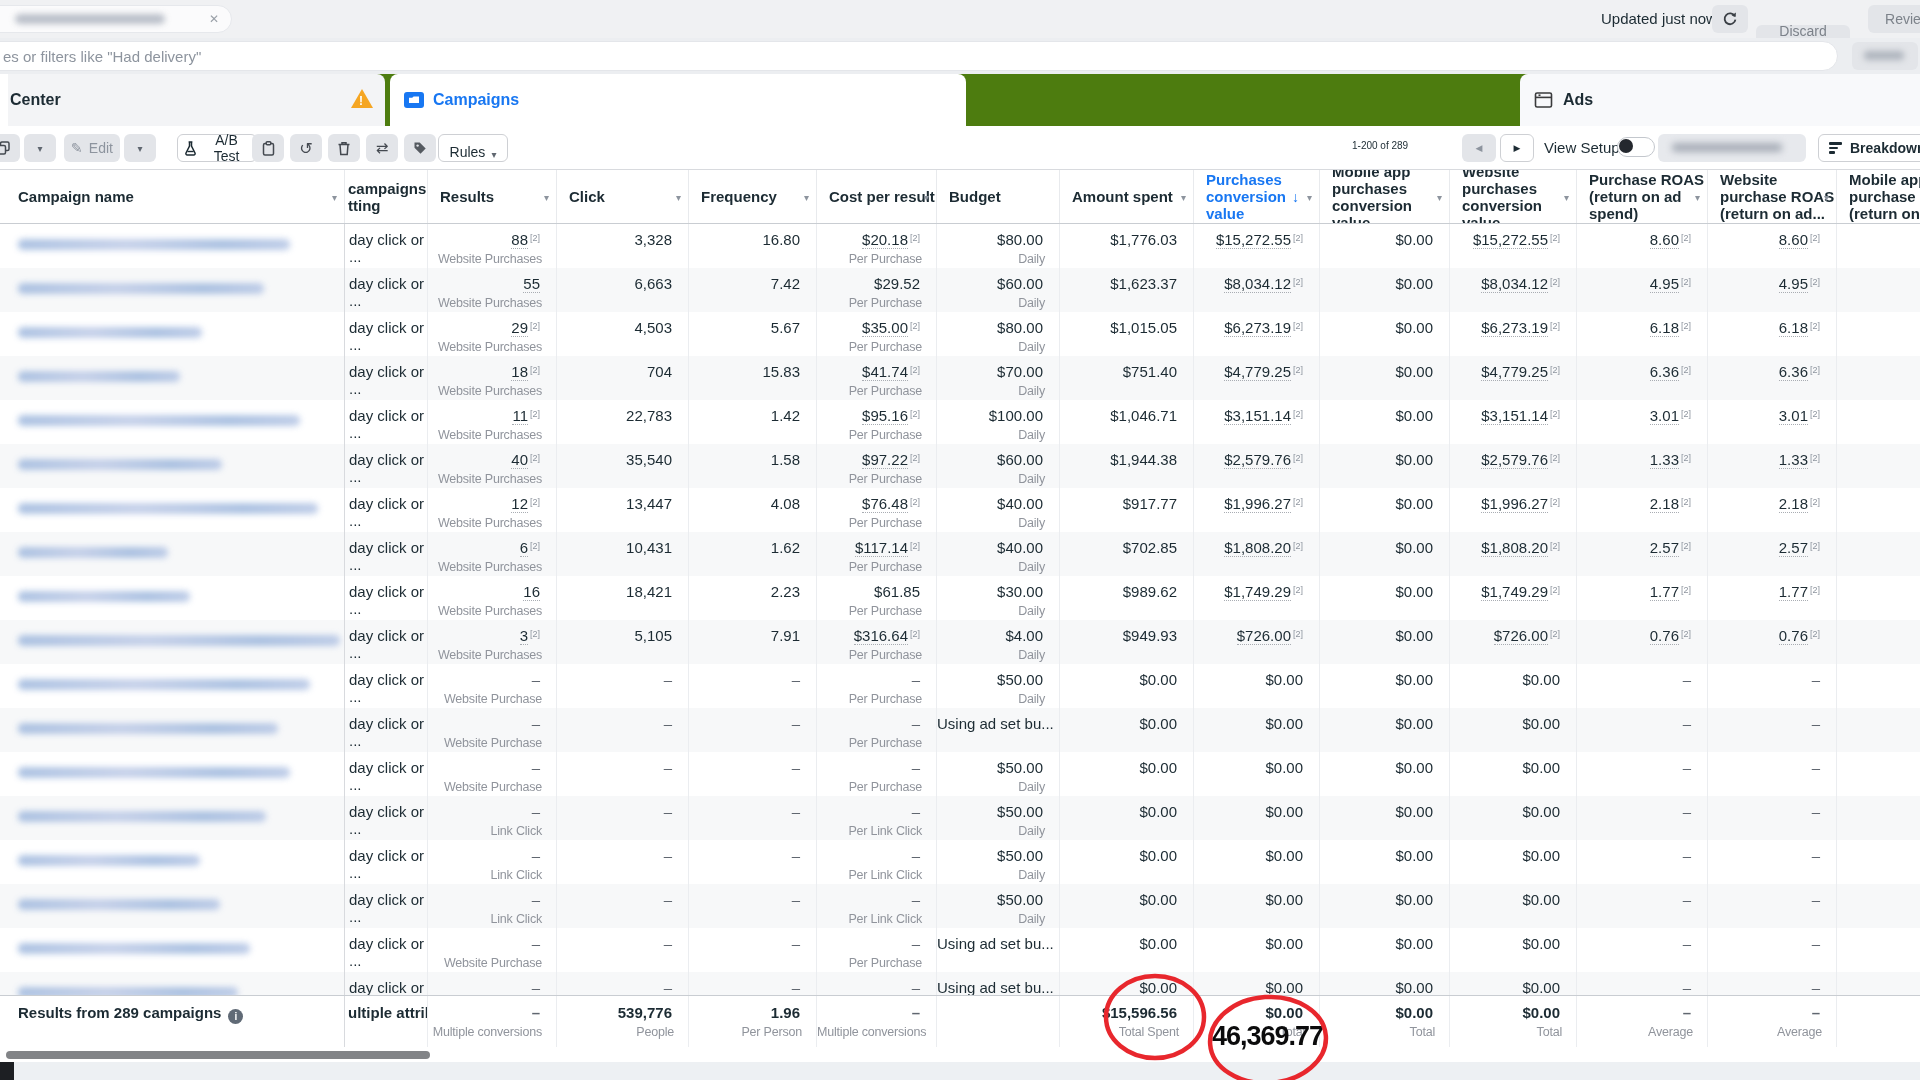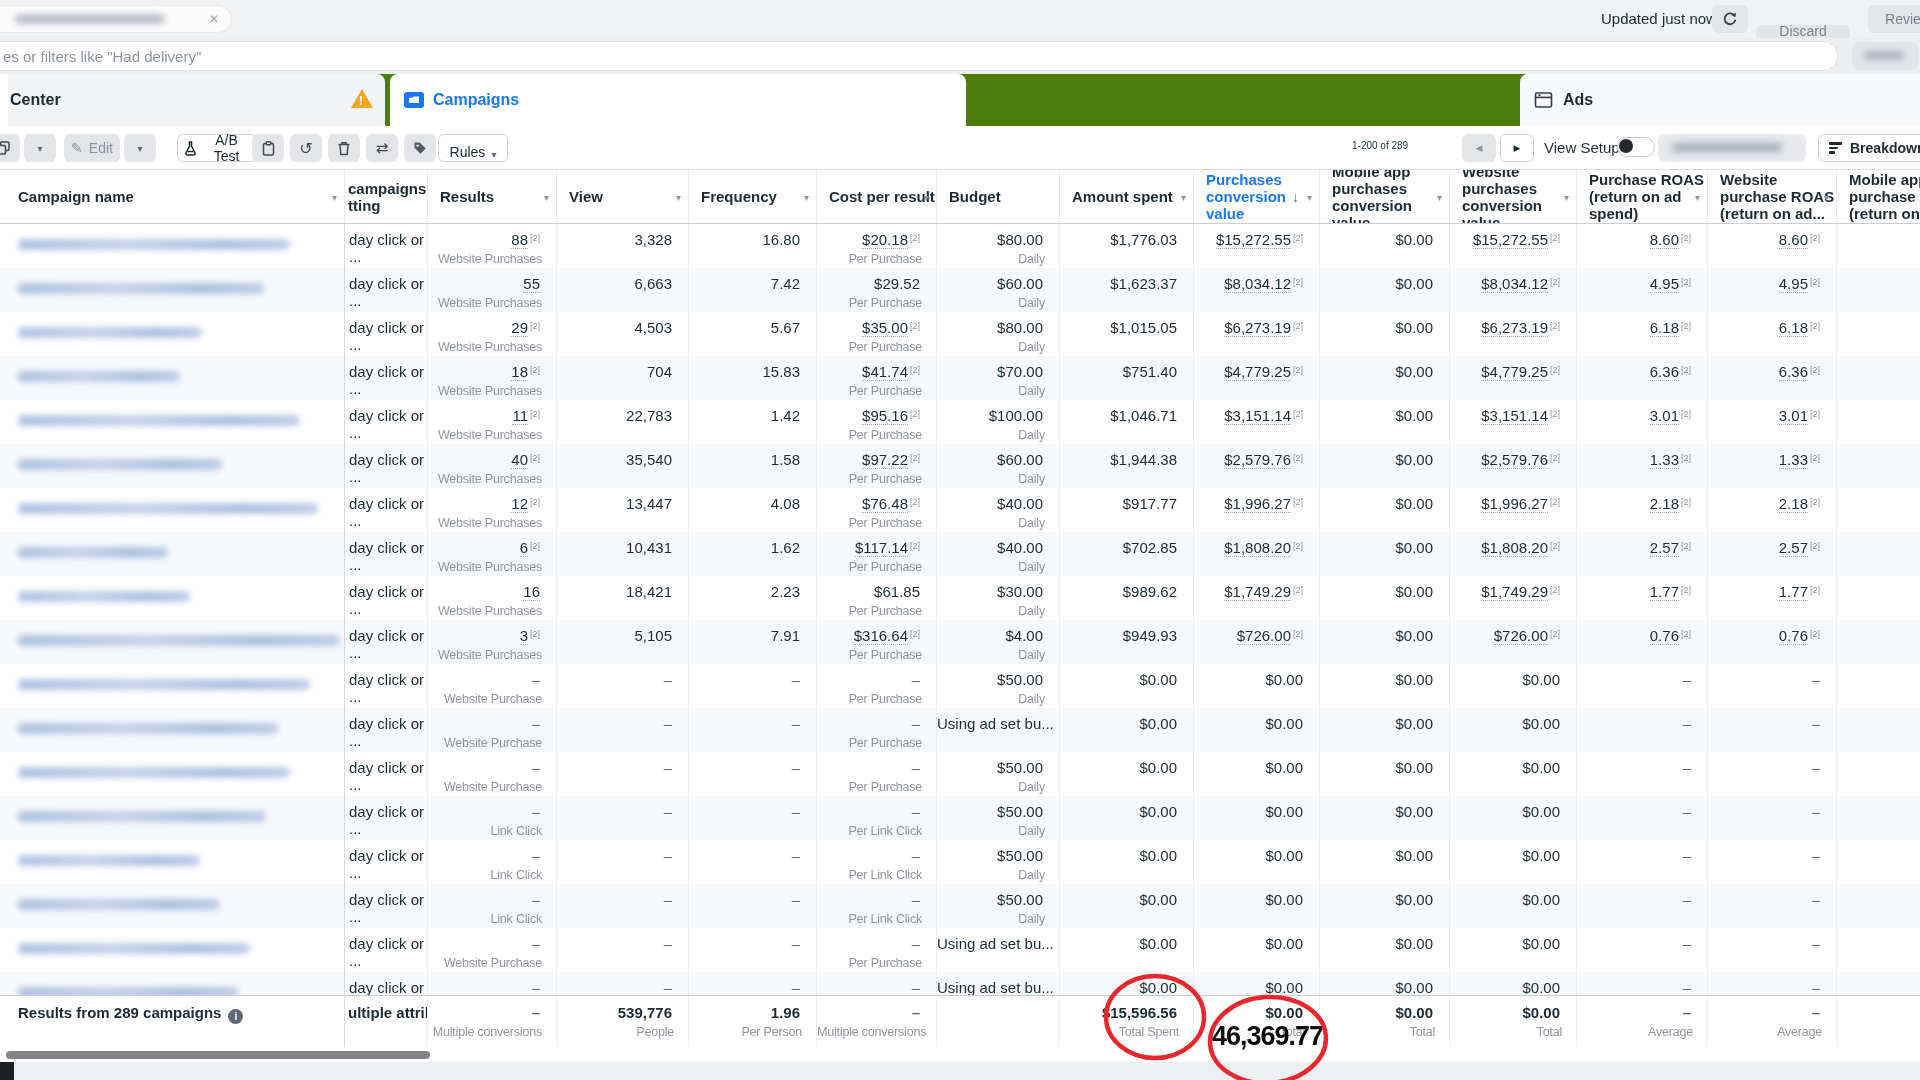--- a/index.html
+++ b/index.html
@@ -284,21 +284,21 @@
   </div>
       <div class="hcell">
     <div class="hlines">
           <div>Results</div>
         </div>
 
     <span class="hcaret">▾</span>
   </div>
       <div class="hcell">
     <div class="hlines">
-          <div>View</div>
+          <div>Click</div>
         </div>
 
     <span class="hcaret">▾</span>
   </div>
       <div class="hcell">
     <div class="hlines">
           <div>Frequency</div>
         </div>
 
     <span class="hcaret">▾</span>

